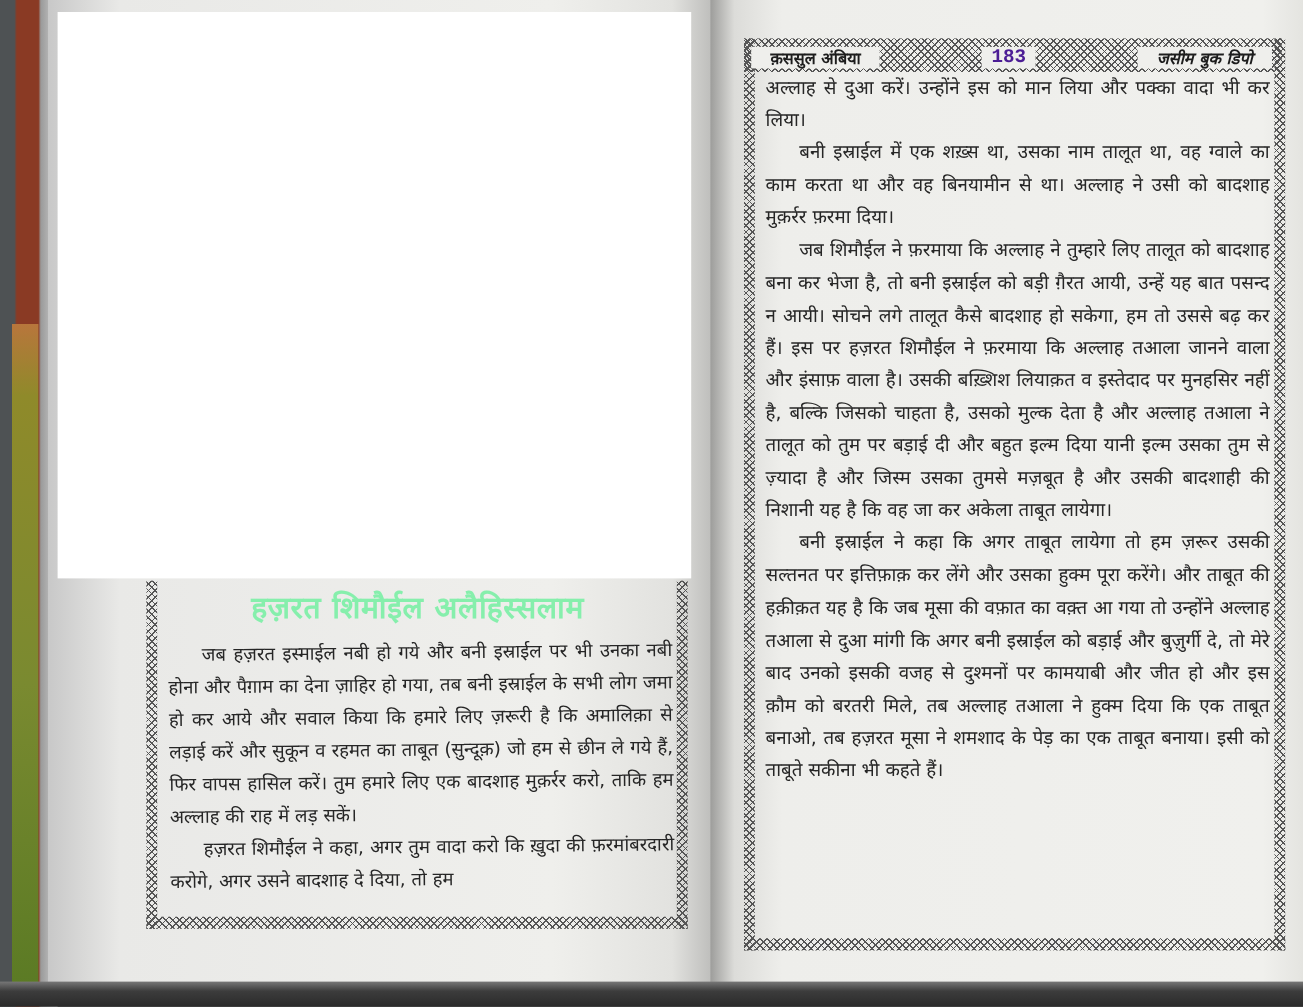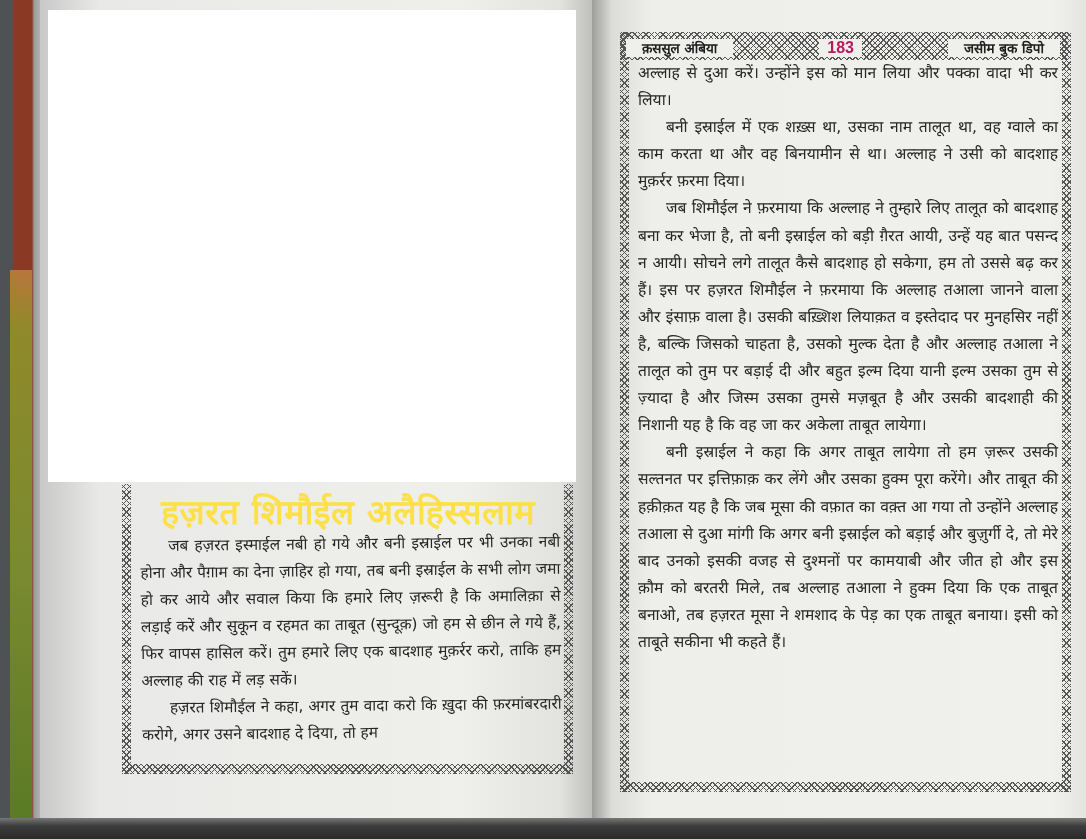--- a/index.html
+++ b/index.html
@@ -16,25 +16,25 @@
     background:linear-gradient(180deg,#777 0,#3c3c3c 8px,#2a2a2a 21px);}
   .redact{position:absolute;left:48px;top:10px;width:528px;height:472px;background:#ffffff;}
   .hatch-bar{position:absolute;height:10px;
     background:repeating-linear-gradient(45deg,#555 0 1px,transparent 1px 4px),
                repeating-linear-gradient(-45deg,#555 0 1px,transparent 1px 4px);}
   .hatch-v{position:absolute;width:9px;
     background:repeating-linear-gradient(45deg,#555 0 1px,transparent 1px 4px),
                repeating-linear-gradient(-45deg,#555 0 1px,transparent 1px 4px);}
   .running-head{position:absolute;left:620px;top:36px;width:452px;height:24px;display:flex;align-items:center;justify-content:space-between;}
   .rh-text{background:#efefec;padding:0 16px;font-size:13.5px;color:#1d1d1d;font-weight:bold;}
-  .rh-num{background:#efefec;padding:0 8px;font-family:Liberation Sans, sans-serif;font-weight:bold;font-size:16px;color:#be185d;}
+  .rh-num{background:#efefec;padding:0 8px;font-family:Liberation Mono, monospace;font-weight:bold;font-size:16px;color:#4c1d95;}
   .right-text{position:absolute;left:638px;top:60px;width:420px;font-size:15.6px;line-height:27.1px;color:#262626;text-align:justify;}
   .right-text p{margin:0;}
   .indent{text-indent:28px;}
-  .chapter-title{position:absolute;left:138px;top:488px;width:420px;font-size:34px;font-weight:bold;color:#fde047;text-align:center;letter-spacing:0.5px;}
+  .chapter-title{position:absolute;left:138px;top:488px;width:420px;font-size:25px;font-weight:bold;color:#86efac;text-align:center;letter-spacing:0.5px;}
   .left-text{position:absolute;left:140px;top:533px;width:420px;font-size:15.4px;line-height:27px;color:#262626;text-align:justify;transform:rotate(-0.6deg);transform-origin:left top;}
   .left-text p{margin:0;}
 </style>
 </head>
 <body>
 
 <div class="edge-strip">
     <div class="lower"></div>
   </div>
 
@@ -47,21 +47,21 @@
 <div class="hatch-bar" style="left:122px;top:764px;width:451px;"></div>
 
 <div class="hatch-bar" style="left:620px;top:32px;width:448px;height:28px;"></div>
 <div class="hatch-v" style="left:620px;top:32px;height:760px;"></div>
 <div class="hatch-v" style="left:1062px;top:32px;height:760px;"></div>
 <div class="hatch-bar" style="left:620px;top:782px;width:451px;"></div>
 
 <div class="running-head">
   <span class="rh-text" style="margin-left:6px;">क़ससुल अंबिया</span>
   <span class="rh-num">183</span>
-  <span class="rh-text" style="margin-right:12px;">जसीम बुक डिपो</span>
+  <span class="rh-text" style="margin-right:12px;font-style:italic;">जसीम बुक डिपो</span>
 </div>
 
 <div class="right-text">
   <p>अल्लाह से दुआ करें। उन्होंने इस को मान लिया और पक्का वादा भी कर लिया।</p>
   <p class="indent">बनी इस्राईल में एक शख़्स था, उसका नाम तालूत था, वह ग्वाले का काम करता था और वह बिनयामीन से था। अल्लाह ने उसी को बादशाह मुक़र्रर फ़रमा दिया।</p>
   <p class="indent">जब शिमौईल ने फ़रमाया कि अल्लाह ने तुम्हारे लिए तालूत को बादशाह बना कर भेजा है, तो बनी इस्राईल को बड़ी ग़ैरत आयी, उन्हें यह बात पसन्द न आयी। सोचने लगे तालूत कैसे बादशाह हो सकेगा, हम तो उससे बढ़ कर हैं। इस पर हज़रत शिमौईल ने फ़रमाया कि अल्लाह तआला जानने वाला और इंसाफ़ वाला है। उसकी बख़्शिश लियाक़त व इस्तेदाद पर मुनहसिर नहीं है, बल्कि जिसको चाहता है, उसको मुल्क देता है और अल्लाह तआला ने तालूत को तुम पर बड़ाई दी और बहुत इल्म दिया यानी इल्म उसका तुम से ज़्यादा है और जिस्म उसका तुमसे मज़बूत है और उसकी बादशाही की निशानी यह है कि वह जा कर अकेला ताबूत लायेगा।</p>
   <p class="indent">बनी इस्राईल ने कहा कि अगर ताबूत लायेगा तो हम ज़रूर उसकी सल्तनत पर इत्तिफ़ाक़ कर लेंगे और उसका हुक्म पूरा करेंगे। और ताबूत की हक़ीक़त यह है कि जब मूसा की वफ़ात का वक़्त आ गया तो उन्होंने अल्लाह तआला से दुआ मांगी कि अगर बनी इस्राईल को बड़ाई और बुज़ुर्गी दे, तो मेरे बाद उनको इसकी वजह से दुश्मनों पर कामयाबी और जीत हो और इस क़ौम को बरतरी मिले, तब अल्लाह तआला ने हुक्म दिया कि एक ताबूत बनाओ, तब हज़रत मूसा ने शमशाद के पेड़ का एक ताबूत बनाया। इसी को ताबूते सकीना भी कहते हैं।</p>
 </div>
 
 <div class="chapter-title">हज़रत शिमौईल अलैहिस्सलाम</div>

